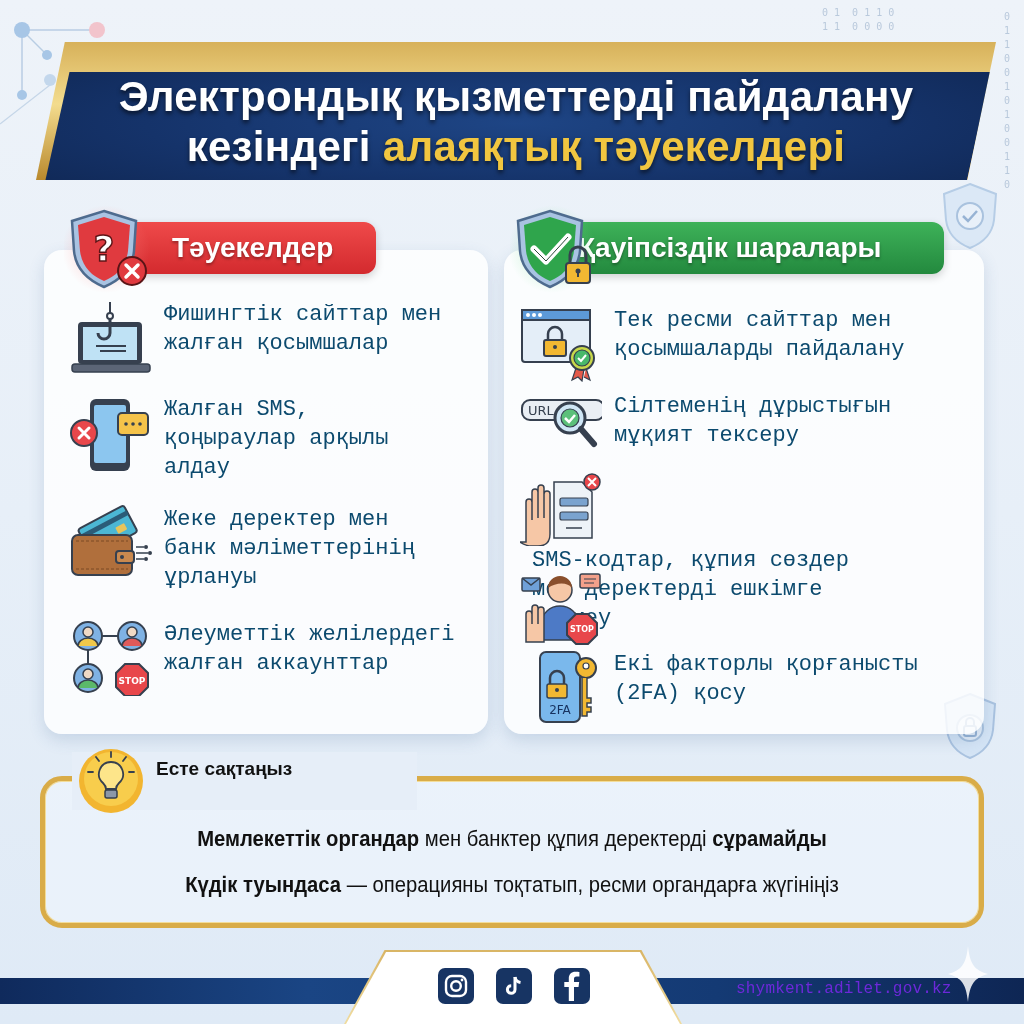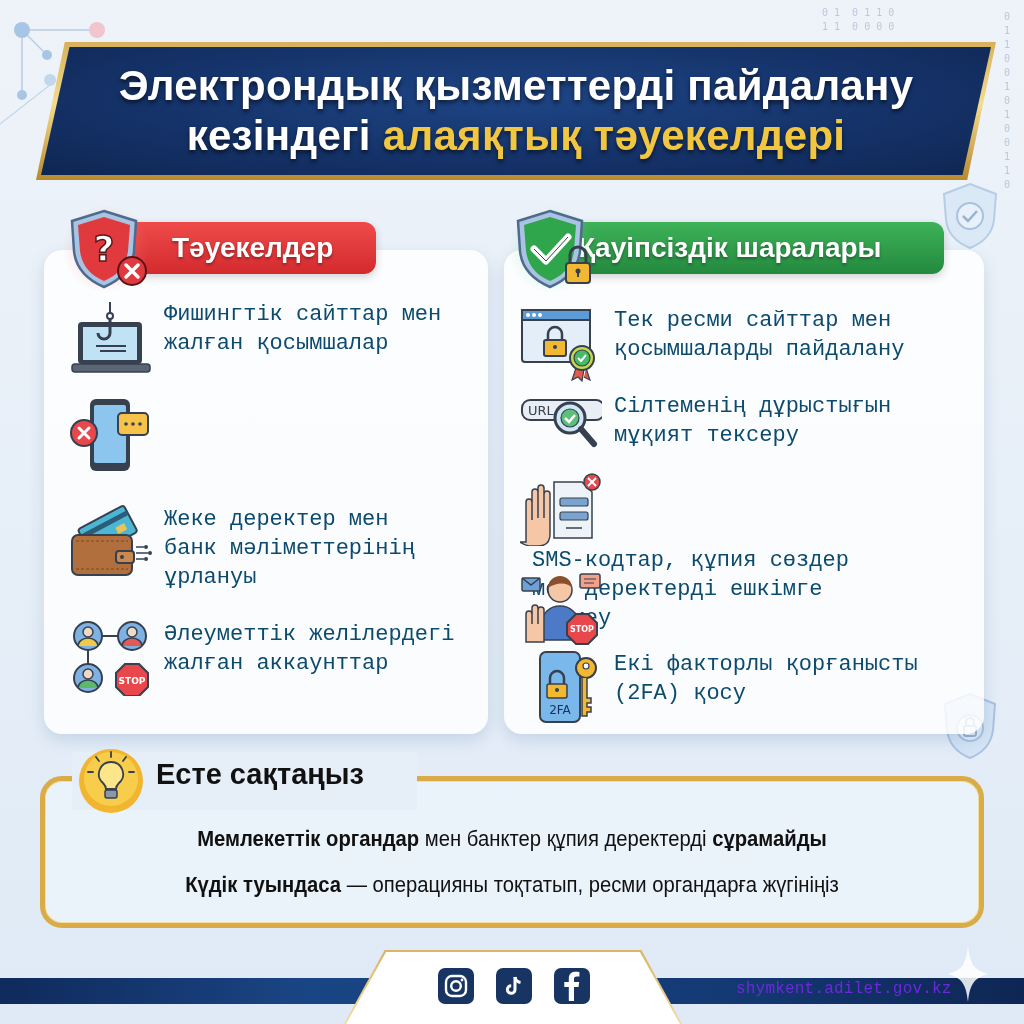--- a/index.html
+++ b/index.html
@@ -17,22 +17,23 @@
   .title-banner {
     position: absolute; left: 36px; top: 42px; width: 960px; height: 138px;
     background: linear-gradient(180deg, #d7b15a 0%, #f3dc8e 45%, #b9892d 100%);
     clip-path: polygon(3% 0, 100% 0, 97% 100%, 0 100%);
     padding: 5px;
   }
   .title-inner {
     width: 100%; height: 100%;
     background: radial-gradient(ellipse at 50% 40%, #1e4585 0%, #15336a 55%, #0f2652 100%);
     clip-path: polygon(3% 0, 100% 0, 97% 100%, 0 100%);
-    display: flex; flex-direction: column; align-items: center; justify-content: center;
+    display: flex; flex-direction: column; align-items: center; 
     text-shadow: 0 3px 4px rgba(0,0,0,0.55);
+    margin-top: 25px;
   }
   .title-line { font-family: "Liberation Sans", sans-serif; font-weight: bold; font-size: 42px; color: #ffffff; line-height: 50px; letter-spacing: 0.3px; }
   .title-accent { color: #f1c640; }
 
   
   .card {
     position: absolute; background: rgba(255,255,255,0.82);
     border-radius: 18px; box-shadow: 0 6px 16px rgba(60,100,150,0.18);
   }
   .card-left { left: 44px; top: 250px; width: 444px; height: 484px; }
@@ -63,21 +64,21 @@
   .remember-box {
     position: absolute; left: 40px; top: 776px; width: 944px; height: 152px;
     border: 5px solid #d9ac48; border-radius: 22px;
     background: rgba(235,243,251,0.9);
     box-shadow: 0 0 0 1px #f3dd9a inset;
   }
   .remember-head-bg { position: absolute; left: 72px; top: 752px; width: 345px; height: 58px; background: #e6eef8; }
   .bulb { position: absolute; left: 78px; top: 748px; width: 66px; height: 66px; }
   .remember-title {
     position: absolute; left: 156px; top: 758px;
-    font-family: "Liberation Sans", sans-serif; font-weight: bold; font-size: 29px; color: #111;
+    font-family: "Liberation Sans", sans-serif; font-weight: bold; font-size: 19px; color: #111;
   }
   .remember-line {
     position: absolute; left: 0; width: 1024px; text-align: center;
     font-family: "Liberation Sans", sans-serif; font-size: 22px; color: #111;
     transform: scaleX(0.92);
   }
   .remember-line b { font-weight: bold; }
   .rl1 { top: 826px; }
   .rl2 { top: 872px; }
 
@@ -193,20 +194,23 @@
   <svg class="ico" viewBox="0 0 82 76">
     <rect x="20" y="4" width="40" height="72" rx="6" fill="#36404f"></rect>
     <rect x="24" y="10" width="32" height="58" rx="2" fill="#8cc6ef"></rect>
     <circle cx="14" cy="38" r="13" fill="#e8474b" stroke="#36404f" stroke-width="2"></circle>
     <path d="M9 33 l10 10 M19 33 l-10 10" stroke="#fff" stroke-width="3" stroke-linecap="round"></path>
     <rect x="48" y="18" width="30" height="22" rx="4" fill="#f5c34a" stroke="#36404f" stroke-width="2"></rect>
     <circle cx="56" cy="29" r="1.8" fill="#36404f"></circle>
       <circle cx="63" cy="29" r="1.8" fill="#36404f"></circle>
       <circle cx="70" cy="29" r="1.8" fill="#36404f"></circle>
   </svg>
+  <div class="txt"><span style="white-space:pre-line">Жалған SMS,
+қоңыраулар арқылы
+алдау</span></div>
 </div>
 
 <div class="item" style="left:70px;top:505px;">
   <svg class="ico" viewBox="0 0 82 76">
     <g transform="rotate(-28 40 30)">
       <rect x="14" y="10" width="52" height="30" rx="3" fill="#4cb7d4" stroke="#36404f" stroke-width="2"></rect>
       <rect x="14" y="16" width="52" height="5" fill="#2b5c78"></rect>
       <rect x="48" y="26" width="10" height="7" rx="1" fill="#e7c45a"></rect>
     </g>
     <rect x="2" y="30" width="60" height="40" rx="6" fill="#b06f3c" stroke="#36404f" stroke-width="2"></rect>

